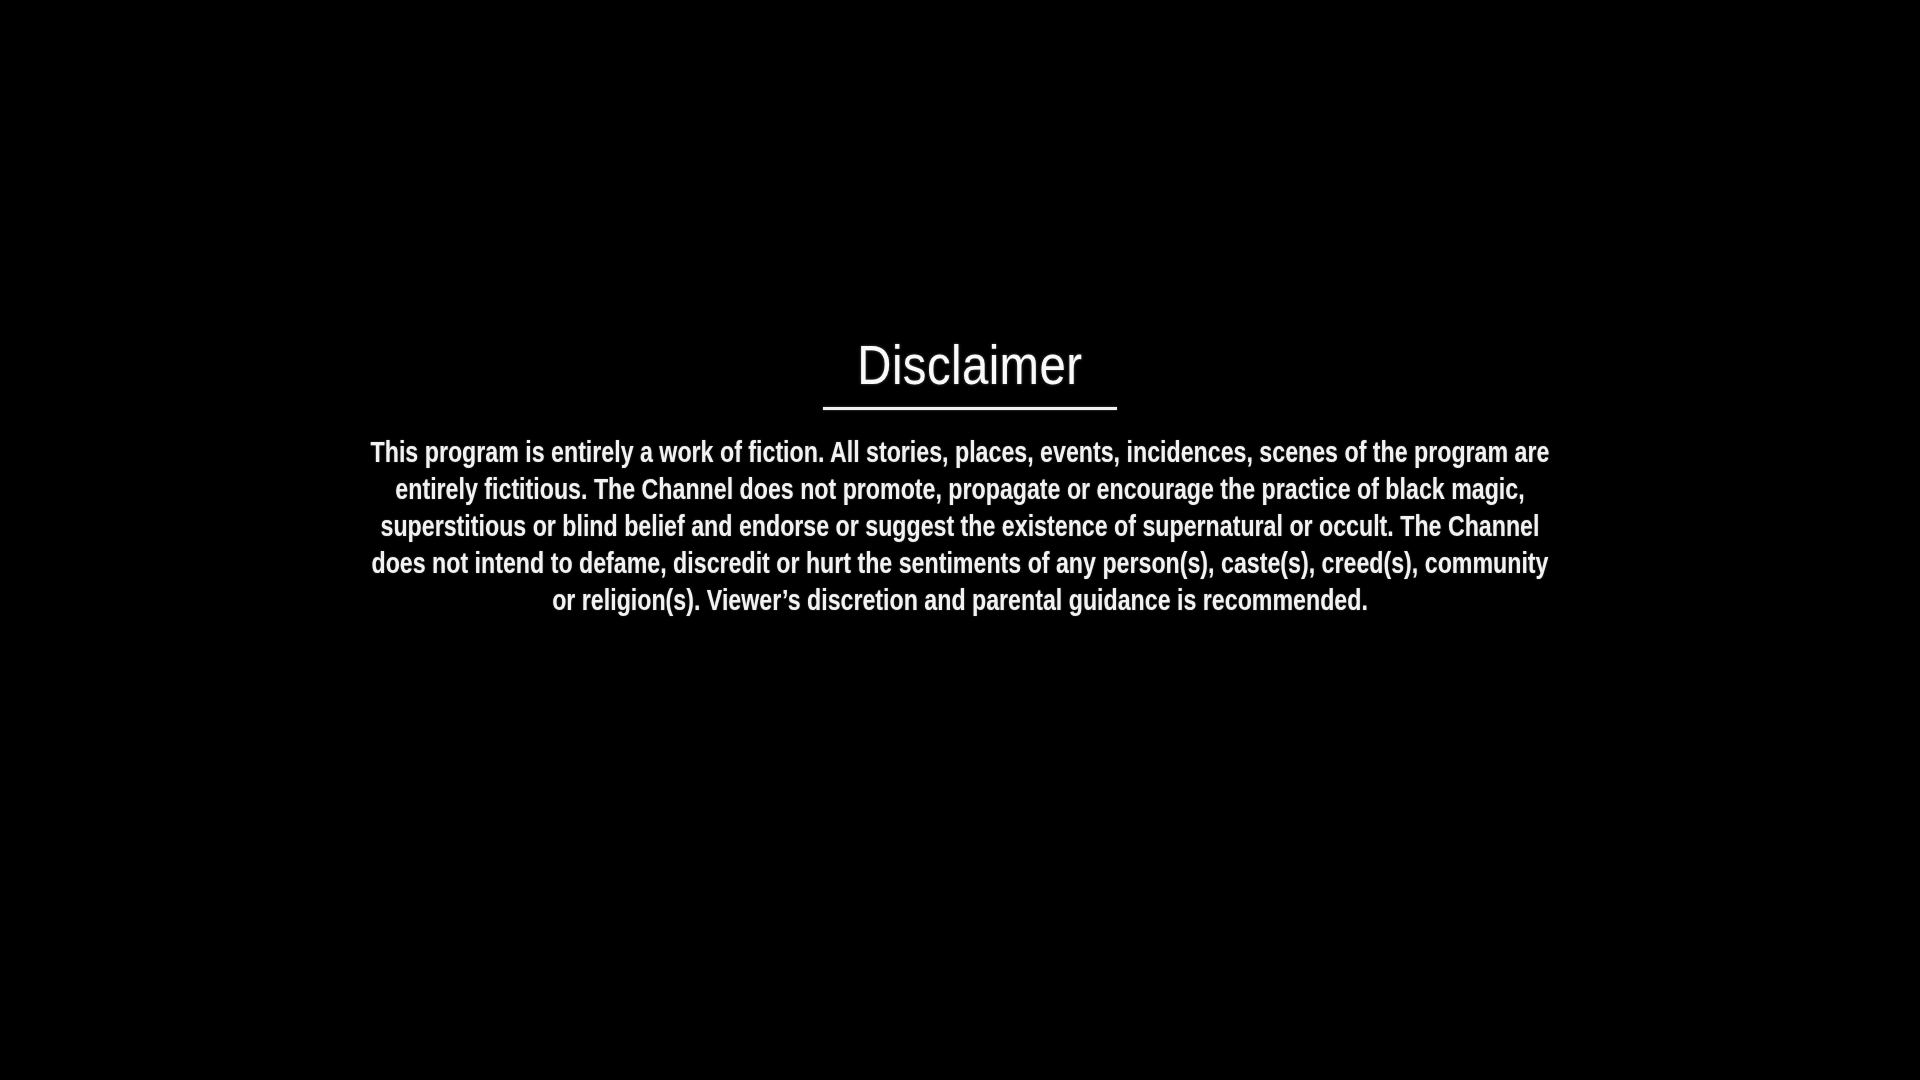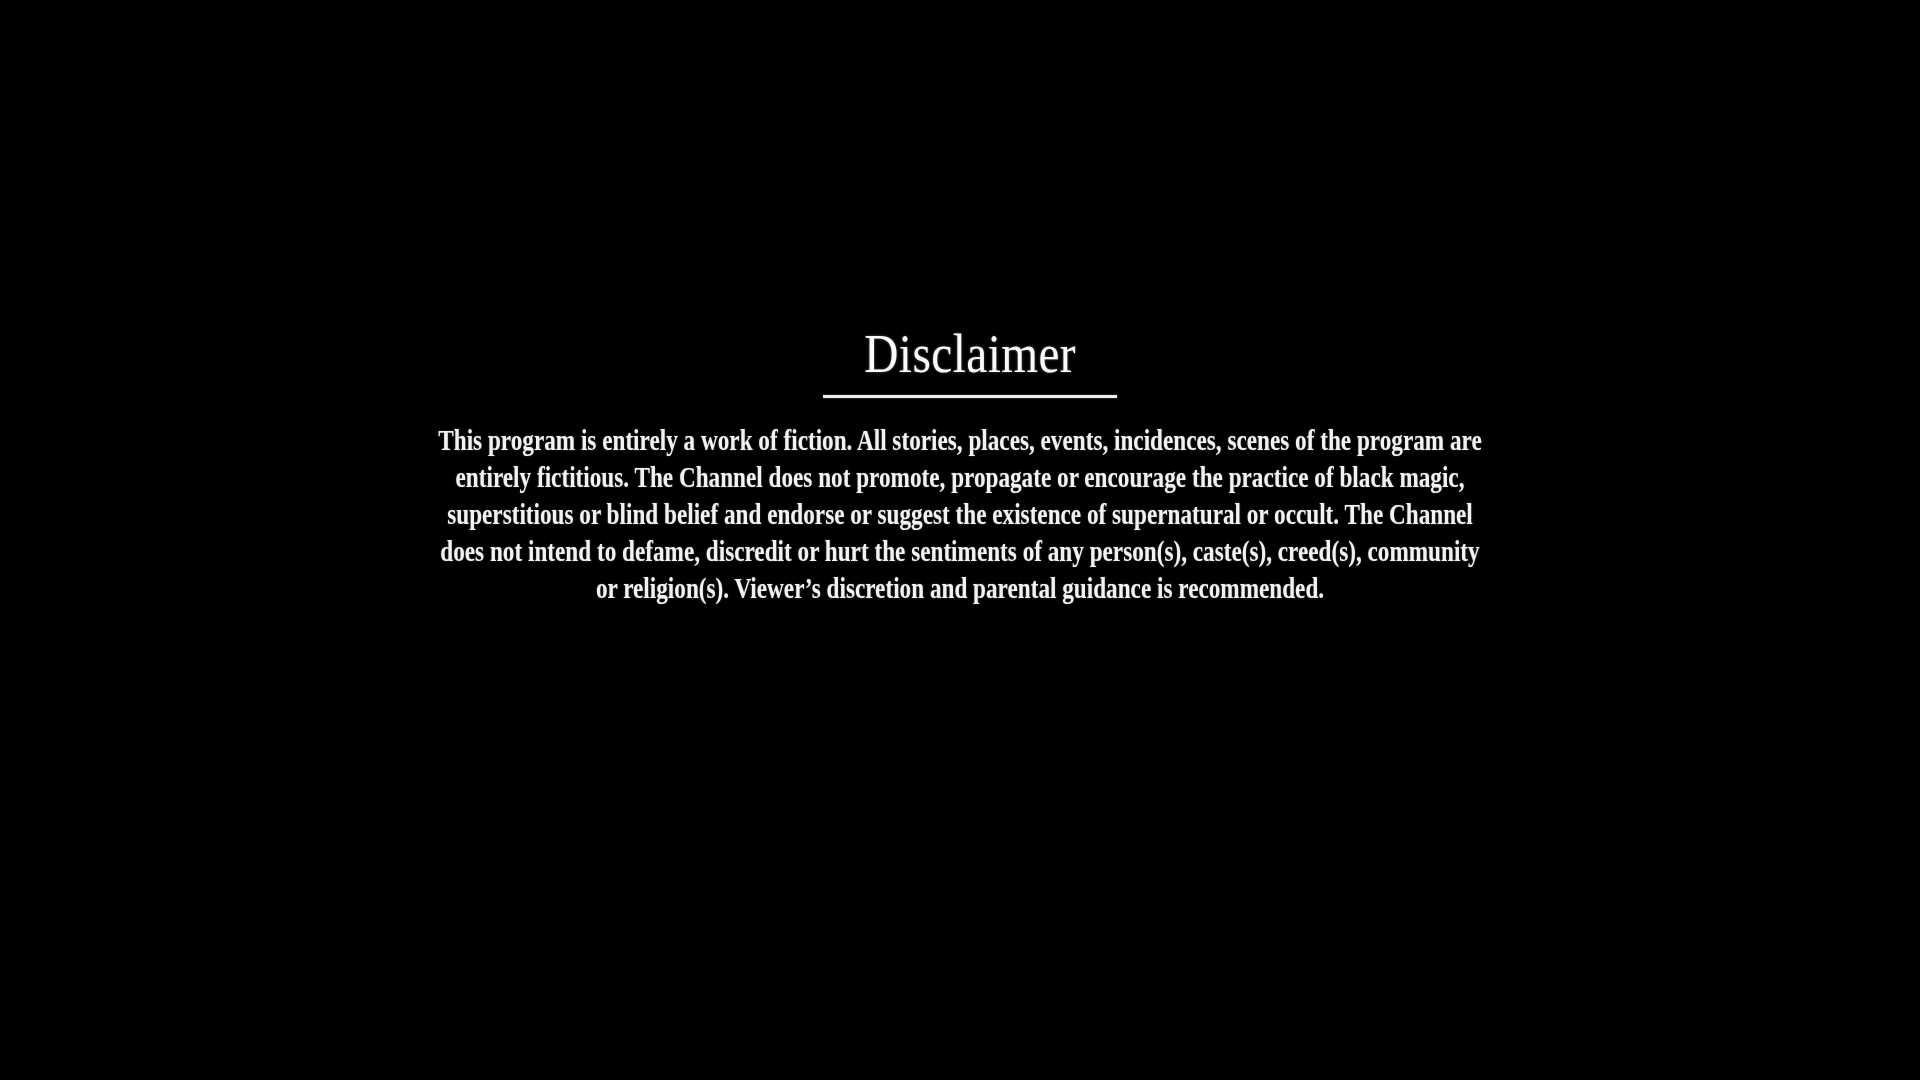--- a/index.html
+++ b/index.html
@@ -4,24 +4,24 @@
 <style>
   html, body {
     margin: 0;
     padding: 0;
     background: #000000;
   }
   #screen {
     position: relative;
     width: 1920px;
     height: 903px;
-    margin: 0 auto;
+    margin: 12px auto;
     background: #000000;
     overflow: hidden;
-    font-family: Liberation Serif, serif;
+    font-family: Liberation Sans, sans-serif;
   }
   #title-wrap {
     position: absolute;
     top: 326px;
     left: 10px;            
     width: 100%;
     text-align: center;
   }
   #disclaimer-title {
     display: inline-block;

